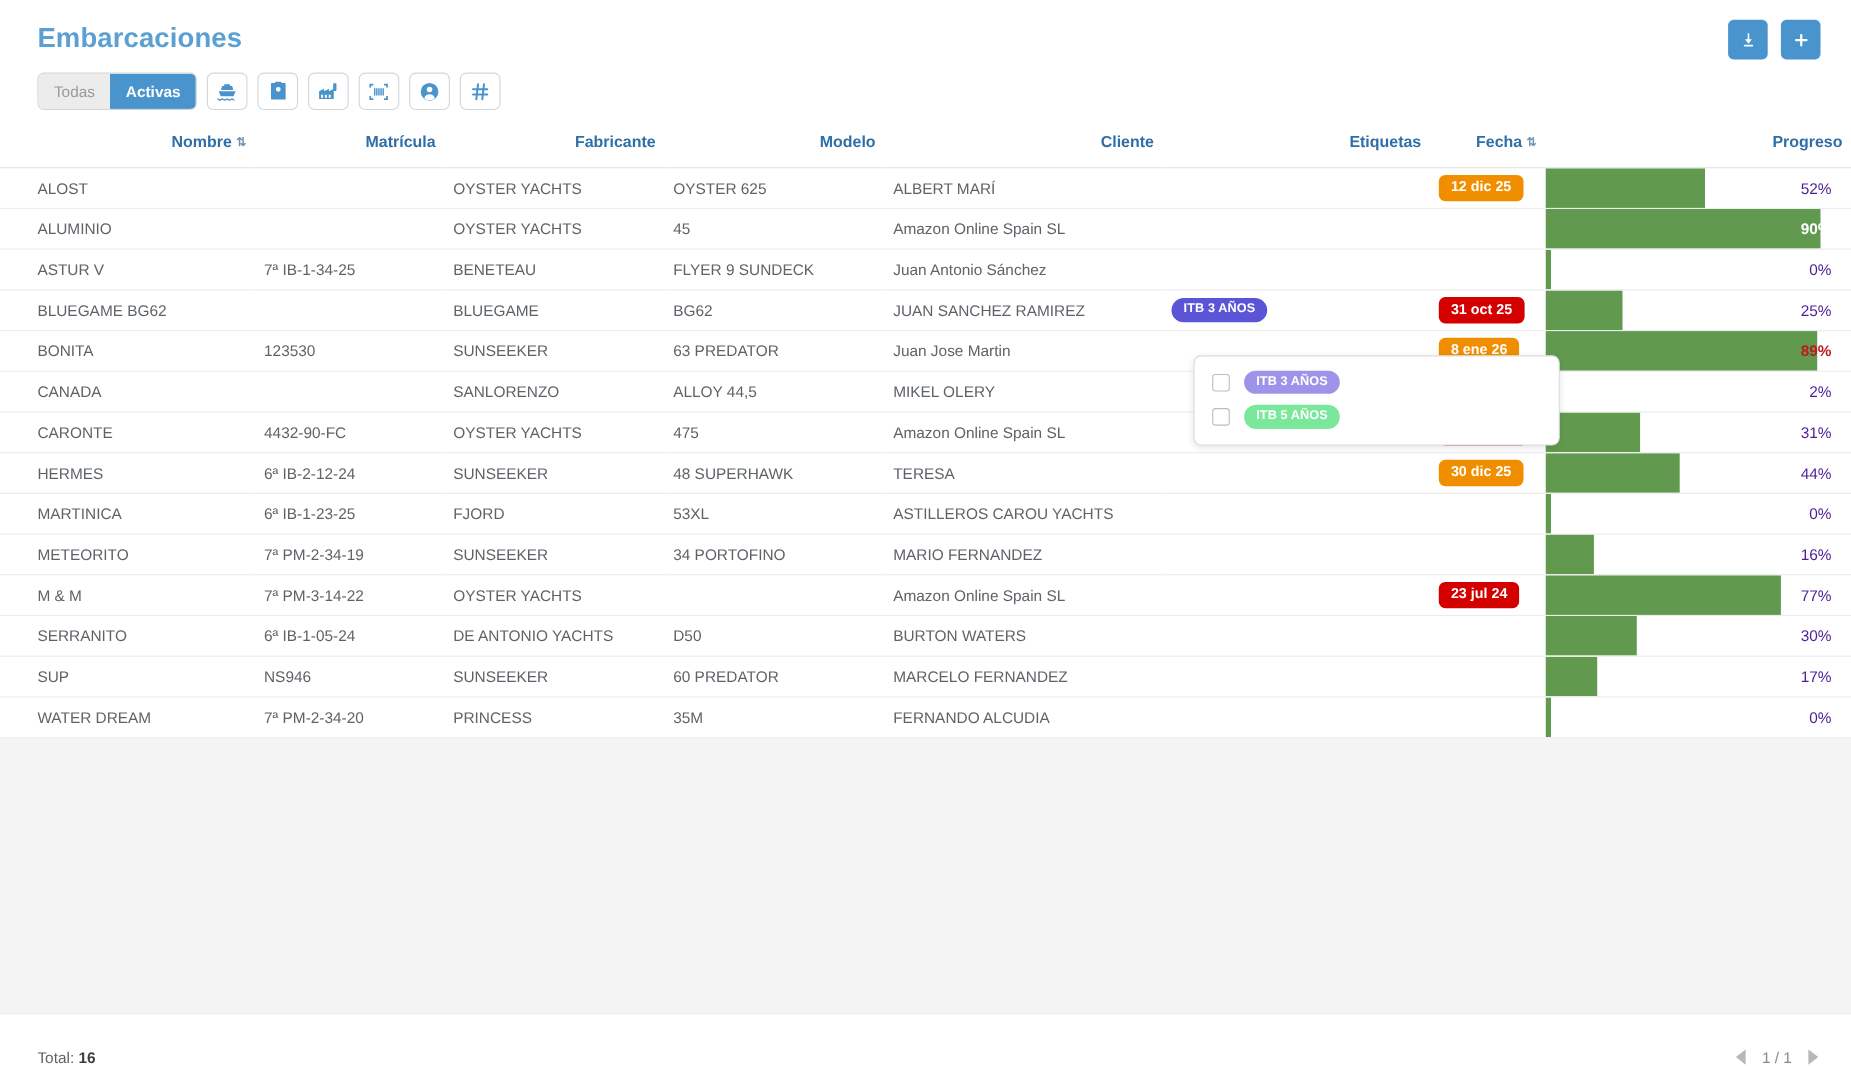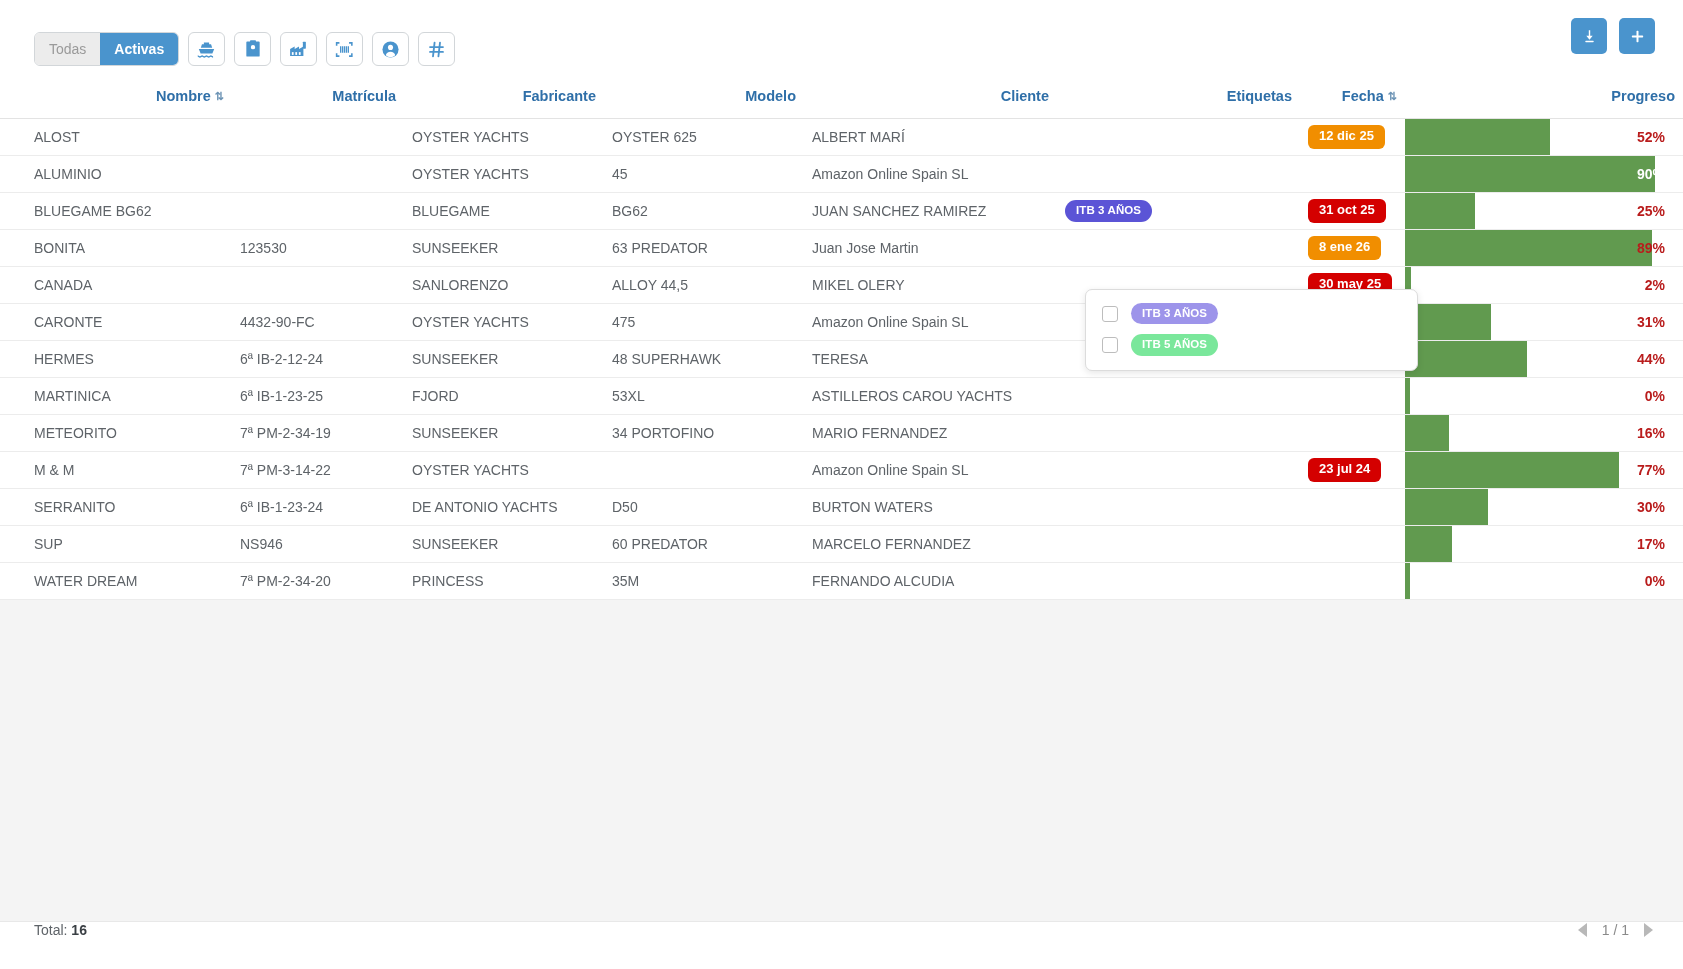--- a/index.html
+++ b/index.html
@@ -164,22 +164,21 @@
   .prog-bar {
     position: absolute;
     left: 0; top: 0; bottom: 0;
     background: #619a4f;
     min-width: 5px;
   }
   .prog-val {
     position: absolute;
     right: 18px;
     font-size: 14px;
-    color: #b91c1c;
-    font-weight: bold;
+    color: #4c1d95;
   }
 
   
   .tag-dropdown {
     position: absolute;
     left: 1085px;
     top: 207px;
     width: 333px;
     background: #ffffff;
     border: 1px solid #dcdcdc;
@@ -201,21 +200,21 @@
     background: #fff;
     flex: none;
   }
 
   
   .spacer { flex: 1; background: #f4f4f4; }
   .footer {
     height: 48px;
     background: #ffffff;
     border-top: 1px solid #e8e8e8;
-    display: flex; align-items: flex-start;
+    display: flex; align-items: flex-end;
     justify-content: space-between;
     padding: 0 30px 0 34px;
     font-size: 14px;
     color: #5e6368;
   }
   .footer b { color: #3a3f44; }
   .pager { display: flex; align-items: center; gap: 15px; }
   .pg-arrow {
     width: 0; height: 0;
     cursor: pointer;
@@ -225,20 +224,21 @@
   .pg-prev { border-right: 9px solid #b8b8b8; }
   .pg-next { border-left: 9px solid #b8b8b8; }
   .pg-label { font-size: 14px; color: #8a8a8a; }
 </style>
 </head>
 <body>
 
 <div class="page">
 
   <div class="topbar">
+    <div class="page-title">Embarcaciones</div>
     <div class="topright">
       <button class="sq-btn">
         <span>
           <svg width="17" height="17" viewBox="0 0 24 24" fill="#fff">
             <path d="M11 3h2v8h3.5L12 16.5 7.5 11H11V3z"></path>
             <rect x="6" y="18" width="12" height="2.2" rx="1"></rect>
           </svg>
         </span>
       </button>
       <button class="sq-btn">
@@ -368,20 +368,35 @@
             <td></td>
             <td></td>
             <td class="c-progreso-cell">
               <div class="prog">
                 <div class="prog-bar" style="width: 90%;"></div>
                 <div class="prog-val" style="color: rgb(255, 255, 255); font-weight: bold;">90%</div>
               </div>
             </td>
           </tr>
           <tr>
+            <td>ASTUR V</td>
+            <td>7ª IB-1-34-25</td>
+            <td>BENETEAU</td>
+            <td>FLYER 9 SUNDECK</td>
+            <td>Juan Antonio Sánchez</td>
+            <td></td>
+            <td></td>
+            <td class="c-progreso-cell">
+              <div class="prog">
+                <div class="prog-bar" style="width: 1.8%;"></div>
+                <div class="prog-val">0%</div>
+              </div>
+            </td>
+          </tr>
+          <tr>
             <td>BLUEGAME BG62</td>
             <td></td>
             <td>BLUEGAME</td>
             <td>BG62</td>
             <td>JUAN SANCHEZ RAMIREZ</td>
             <td><span class="tag purple">ITB 3 AÑOS</span></td>
             <td><span class="date-badge red">31 oct 25</span></td>
             <td class="c-progreso-cell">
               <div class="prog">
                 <div class="prog-bar" style="width: 25%;"></div>
@@ -489,21 +504,21 @@
             <td><span class="date-badge red">23 jul 24</span></td>
             <td class="c-progreso-cell">
               <div class="prog">
                 <div class="prog-bar" style="width: 77%;"></div>
                 <div class="prog-val">77%</div>
               </div>
             </td>
           </tr>
           <tr>
             <td>SERRANITO</td>
-            <td>6ª IB-1-23-24</td>
+            <td>6ª IB-1-05-24</td>
             <td>DE ANTONIO YACHTS</td>
             <td>D50</td>
             <td>BURTON WATERS</td>
             <td></td>
             <td></td>
             <td class="c-progreso-cell">
               <div class="prog">
                 <div class="prog-bar" style="width: 30%;"></div>
                 <div class="prog-val">30%</div>
               </div>

